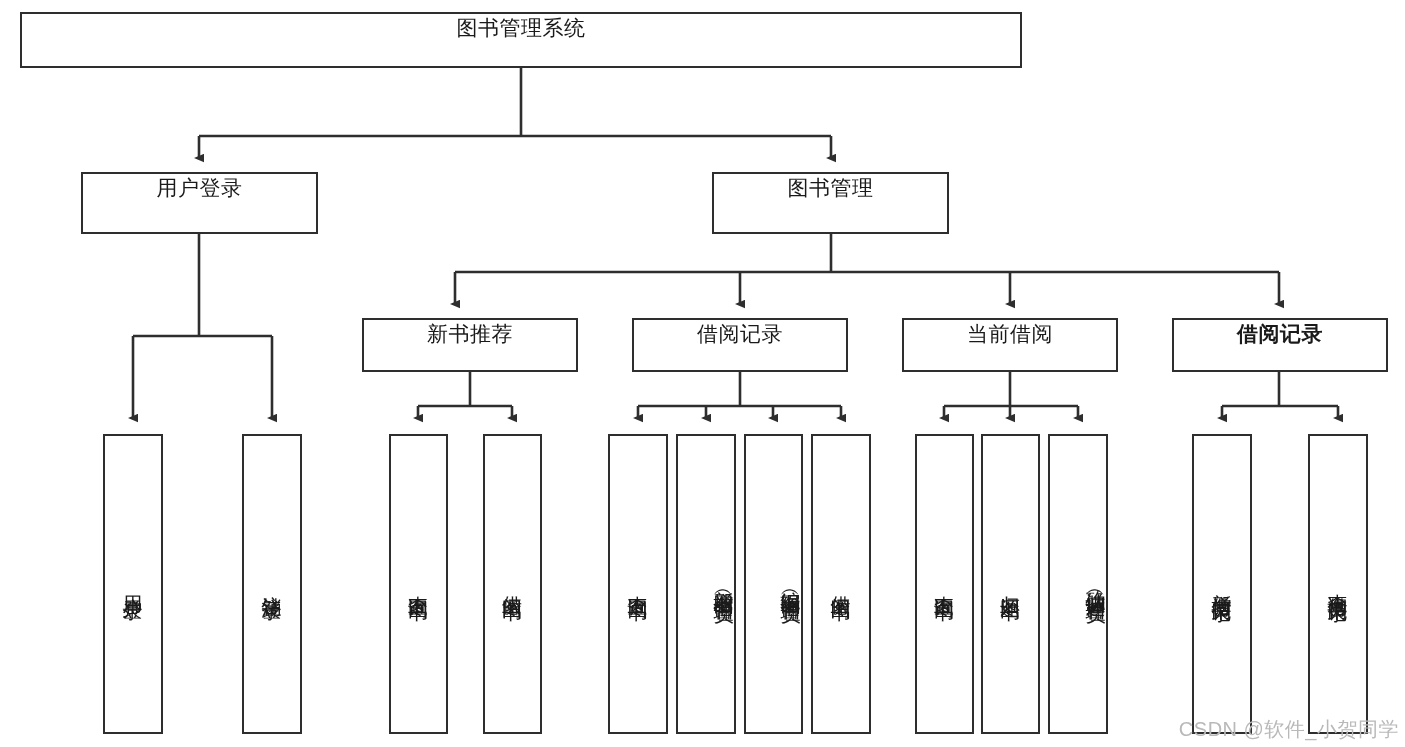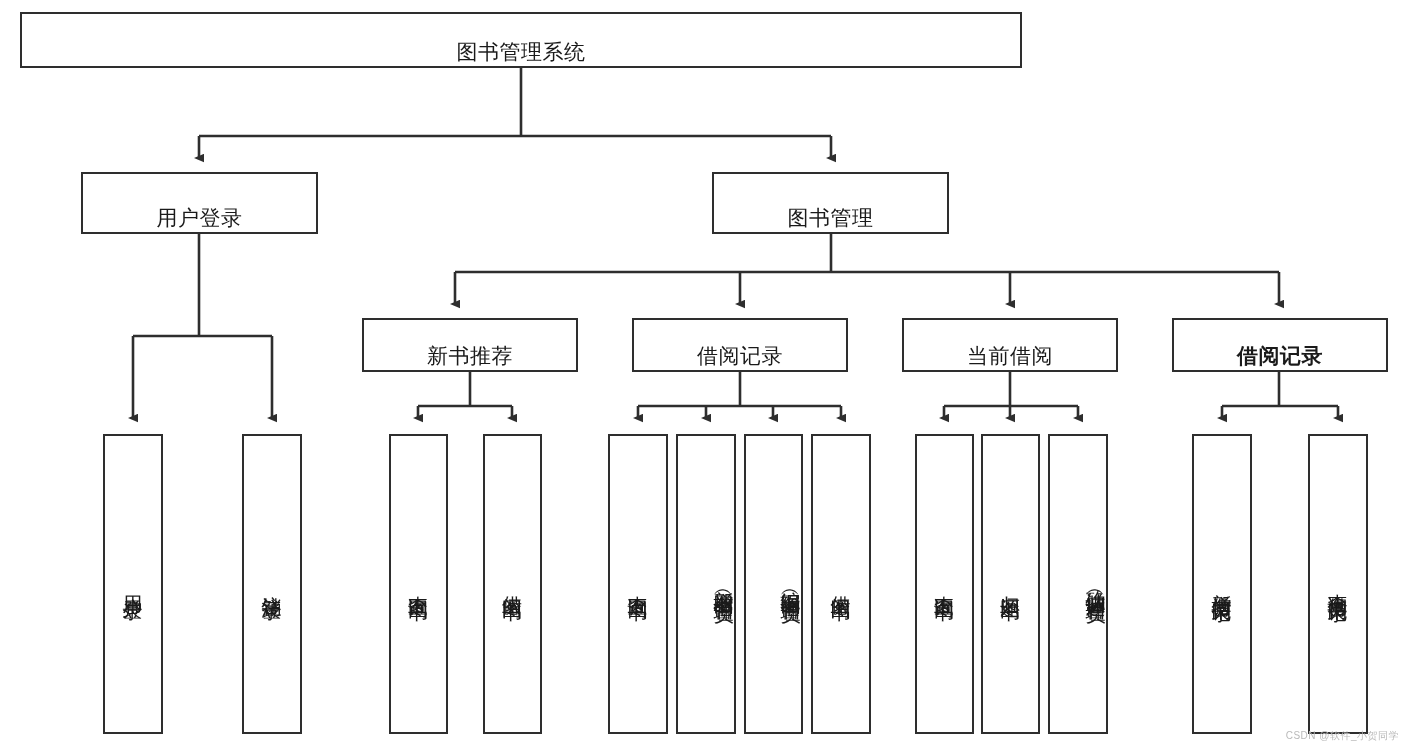--- a/index.html
+++ b/index.html
@@ -24,21 +24,21 @@
     width: 1405px;
     height: 747px;
     pointer-events: none;
   }
   .node {
     position: absolute;
     box-sizing: border-box;
     border: 2px solid #2e2e2e;
     background: #ffffff;
     display: flex;
-    align-items: flex-end;
+    align-items: flex-start;
     justify-content: center;
     color: #1a1a1a;
   }
   .node.horiz {
     font-size: 21px;
     letter-spacing: 0.5px;
   }
   .node.vert {
     writing-mode: vertical-rl;
     text-orientation: upright;
@@ -55,21 +55,21 @@
   }
   .node.vert span {
     writing-mode: vertical-rl;
     text-orientation: upright;
     display: block;
   }
   .watermark {
     position: absolute;
     right: 6px;
     bottom: 4px;
-    font-size: 10px;
+    font-size: 20px;
     color: #b9b9b9;
     white-space: nowrap;
     letter-spacing: 0.5px;
   }
 </style>
 </head>
 <body>
 
 <div id="canvas">
 

